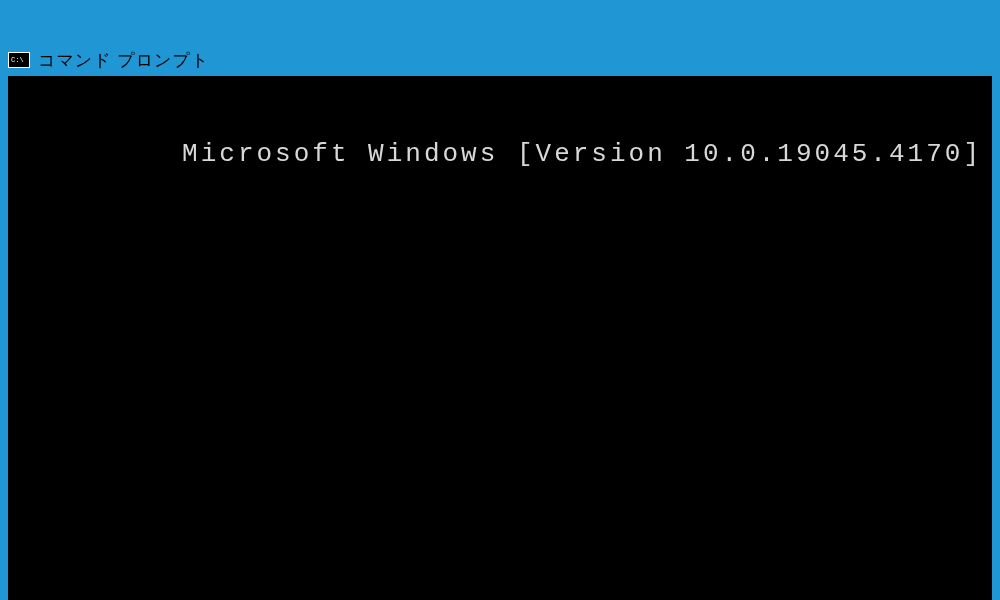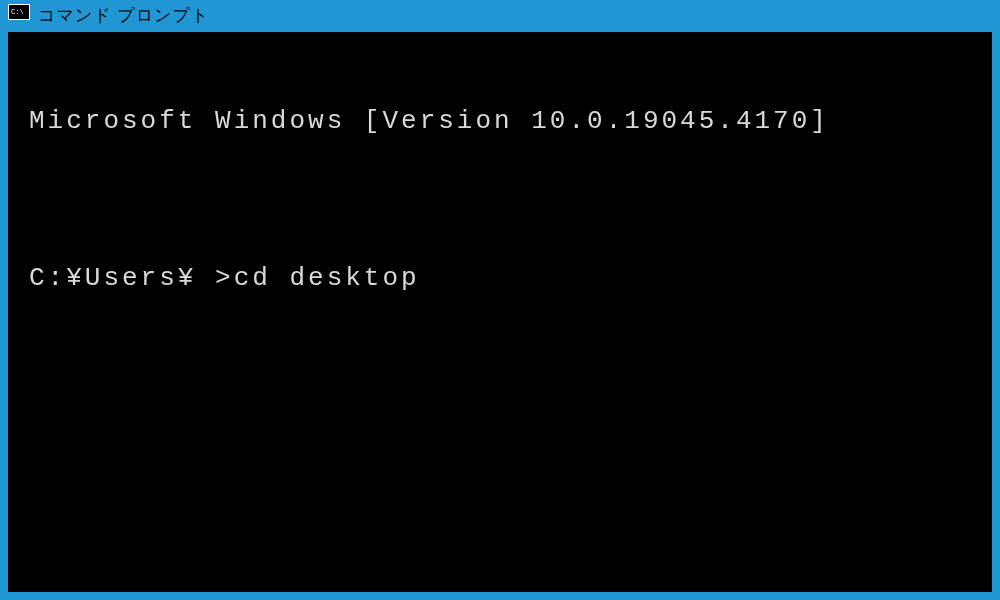--- a/index.html
+++ b/index.html
@@ -11,22 +11,24 @@
       width: 1000px;
       height: 600px;
       background: #2196d4;
       font-family: "MS Gothic", "Courier New", monospace;
       overflow: hidden;
     }
     .titlebar {
       background: #2196d4;
       height: 32px;
       display: flex;
+      align-items: center;
       padding: 4px 8px;
       gap: 8px;
+      margin-top: 44px;
     }
     .titlebar-icon {
       width: 22px;
       height: 16px;
       background: #000;
       border: 1px solid #fff;
       position: relative;
       display: flex;
       align-items: center;
       justify-content: flex-start;
@@ -52,37 +54,37 @@
       padding: 28px 10px;
       height: calc(100% - 40px);
       font-size: 26px;
       letter-spacing: 3px;
       line-height: 1.3;
       font-family: "MS Gothic", "Courier New", monospace;
       white-space: pre;
       overflow: hidden;
     }
     .terminal-line {
-      margin: 11px;
+      margin: 0;
+      text-align: right;
     }
     .spacer {
       height: 34px;
     }
   </style>
 </head>
 <body>
 
 <div class="titlebar">
   <div class="titlebar-icon"></div>
   <div class="titlebar-text">コマンド プロンプト</div>
 </div>
 
 <div class="terminal">
 <div class="terminal-line">Microsoft Windows [Version 10.0.19045.4170]</div>
 <div class="spacer"></div>
-<div class="terminal-line">C:¥Users¥ &gt;cd desktop</div>
 <div class="spacer"></div>
 <div class="spacer"></div>
 
 
 
 
 </div>
 
 </body></html>

